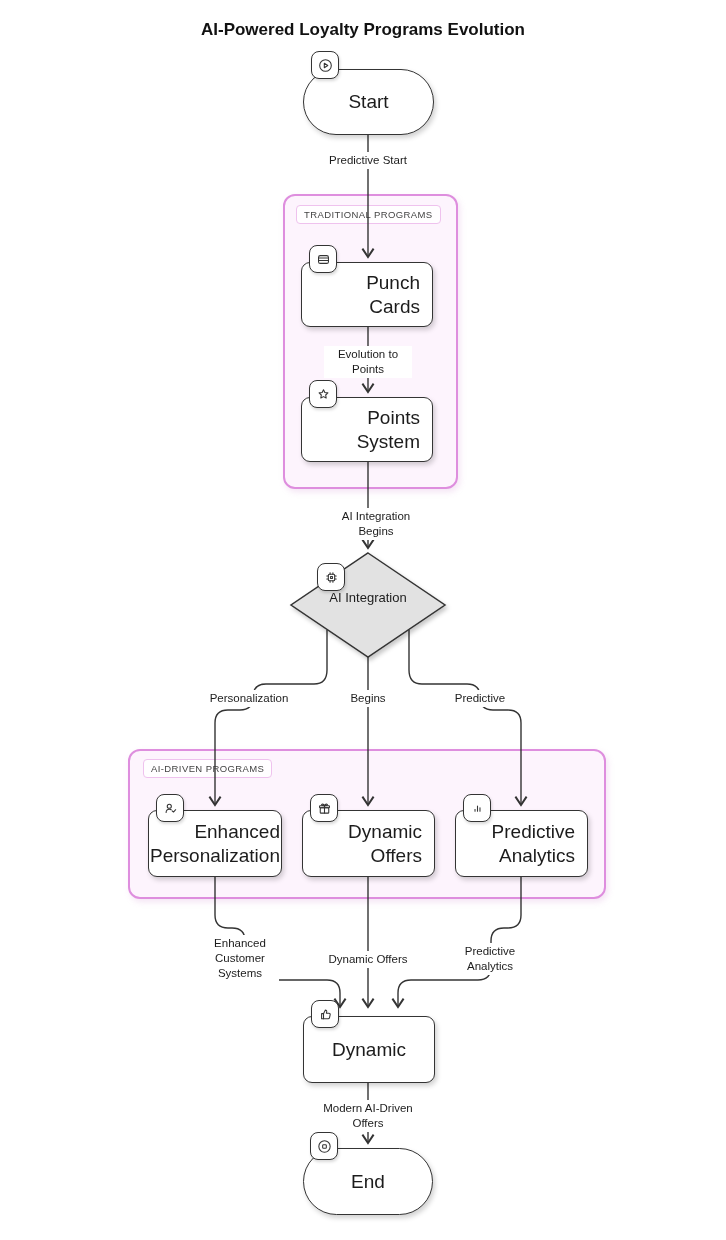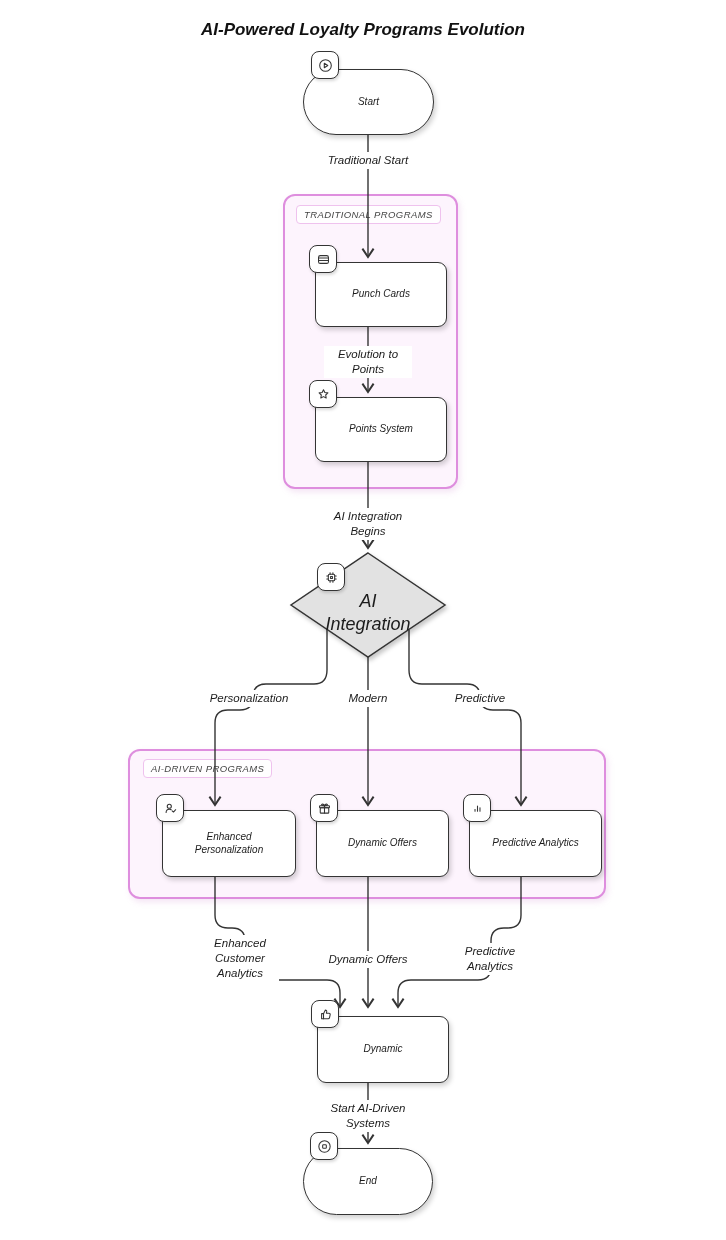--- a/index.html
+++ b/index.html
@@ -1,43 +1,43 @@
 <!DOCTYPE html>
 <html><head>
 <meta charset="utf-8">
 <style>
   html,body{margin:0;padding:0;background:#ffffff;}
   .stage{position:relative;width:683px;height:1240px;background:#fff;overflow:hidden;
-         font-family:"Liberation Sans", sans-serif;color:#222;font-style:italic;}
+         font-family:"Liberation Sans", sans-serif;color:#222;}
   .title{position:absolute;left:0;top:20px;width:726px;text-align:center;
          font-size:17px;font-weight:bold;color:#111;}
   
   .container{position:absolute;border:2px solid #de8ede;background:#fdf4fd;border-radius:12px;
              box-shadow:2px 3px 6px rgba(205,130,205,0.22);}
   .container-badge{position:absolute;display:inline-block;background:rgba(255,255,255,0.85);
              border:1px solid #efc2ee;border-radius:4px;padding:3px 7px;font-size:9.5px;
              letter-spacing:0.4px;color:#444;white-space:nowrap;}
   
   .node{position:absolute;background:#fff;border:1.5px solid #343434;
         box-shadow:2px 3px 5px rgba(0,0,0,0.18);display:flex;align-items:center;
-        justify-content:center;text-align:center;font-size:10px;color:#1c1c1c;
+        justify-content:center;text-align:right;font-size:19px;color:#1c1c1c;
         padding:0 12px;box-sizing:border-box;line-height:1.25;}
-  .rect{border-radius:9px;margin-left:14px;}
+  .rect{border-radius:9px;}
   .stadium{border-radius:34px;}
   
   .icon-badge{position:absolute;width:28px;height:28px;background:#fff;border:1.5px solid #343434;
         border-radius:8px;box-sizing:border-box;display:flex;align-items:center;justify-content:center;
         box-shadow:1px 2px 3px rgba(0,0,0,0.15);}
   .icon-badge svg{width:17px;height:17px;stroke:#343434;fill:none;stroke-width:1.5;
         stroke-linecap:round;stroke-linejoin:round;}
   
   .edge-label{position:absolute;transform:translateX(-50%);background:#ffffff;
         font-size:11.5px;line-height:1.3;text-align:center;color:#1c1c1c;padding:1px 3px;}
   
-  .diamond-label{position:absolute;width:90px;text-align:center;font-size:18px;
+  .diamond-label{position:absolute;width:90px;text-align:center;font-size:13px;
         line-height:1.25;color:#1c1c1c;}
   svg.edges{position:absolute;left:0;top:0;pointer-events:none;}
 </style>
 </head>
 <body>
 
 <div class="stage">
 
   <div class="title">AI-Powered Loyalty Programs Evolution</div>
 
@@ -164,24 +164,24 @@
   <div class="node stadium" style="left:303px;top:1148px;width:130px;height:67px">
     <span>End</span>
   </div>
   <div class="icon-badge" style="left:310px;top:1132px">
     <svg viewBox="0 0 24 24">
         <circle cx="12" cy="12" r="8"></circle>
         <rect x="9.4" y="9.4" width="5.2" height="5.2" rx="1.2"></rect>
       </svg>
   </div>
 
-  <div class="edge-label" style="left:368px;top:152px">Traditional Start</div>
+  <div class="edge-label" style="left:368px;top:152px">Predictive Start</div>
   <div class="edge-label" style="left:368px;top:346px;width:82px">Evolution to Points</div>
-  <div class="edge-label" style="left:368px;top:508px;width:92px">AI Integration Begins</div>
+  <div class="edge-label" style="left:376px;top:508px;width:92px">AI Integration Begins</div>
   <div class="edge-label" style="left:249px;top:690px">Personalization</div>
-  <div class="edge-label" style="left:368px;top:690px">Modern</div>
+  <div class="edge-label" style="left:368px;top:690px">Begins</div>
   <div class="edge-label" style="left:480px;top:690px">Predictive</div>
-  <div class="edge-label" style="left:240px;top:935px;width:72px">Enhanced Customer Analytics</div>
+  <div class="edge-label" style="left:240px;top:935px;width:72px">Enhanced Customer Systems</div>
   <div class="edge-label" style="left:368px;top:951px">Dynamic Offers</div>
   <div class="edge-label" style="left:490px;top:943px;width:70px">Predictive Analytics</div>
-  <div class="edge-label" style="left:368px;top:1100px;width:94px">Start AI-Driven Systems</div>
+  <div class="edge-label" style="left:368px;top:1100px;width:94px">Modern AI-Driven Offers</div>
 
 </div>
 
 </body></html>

